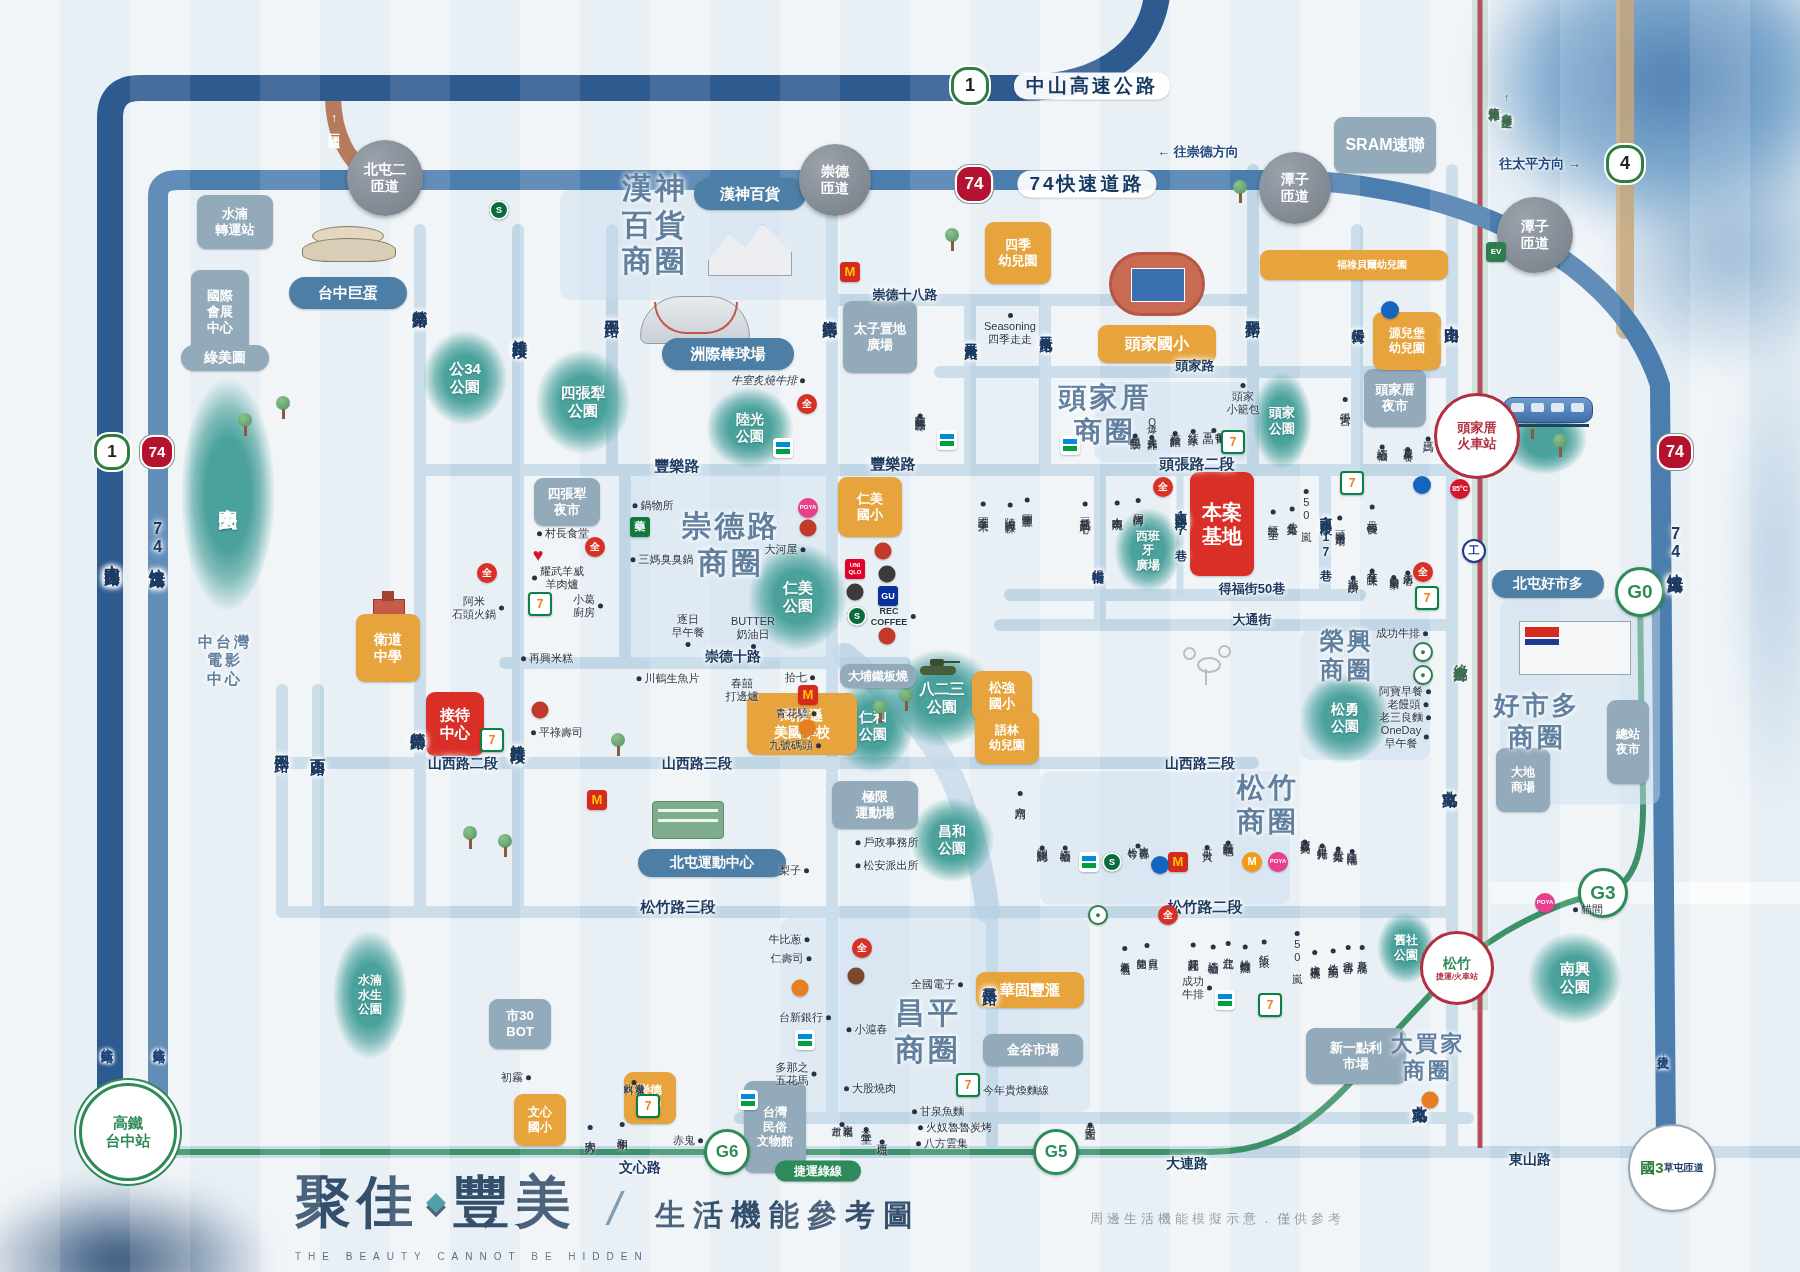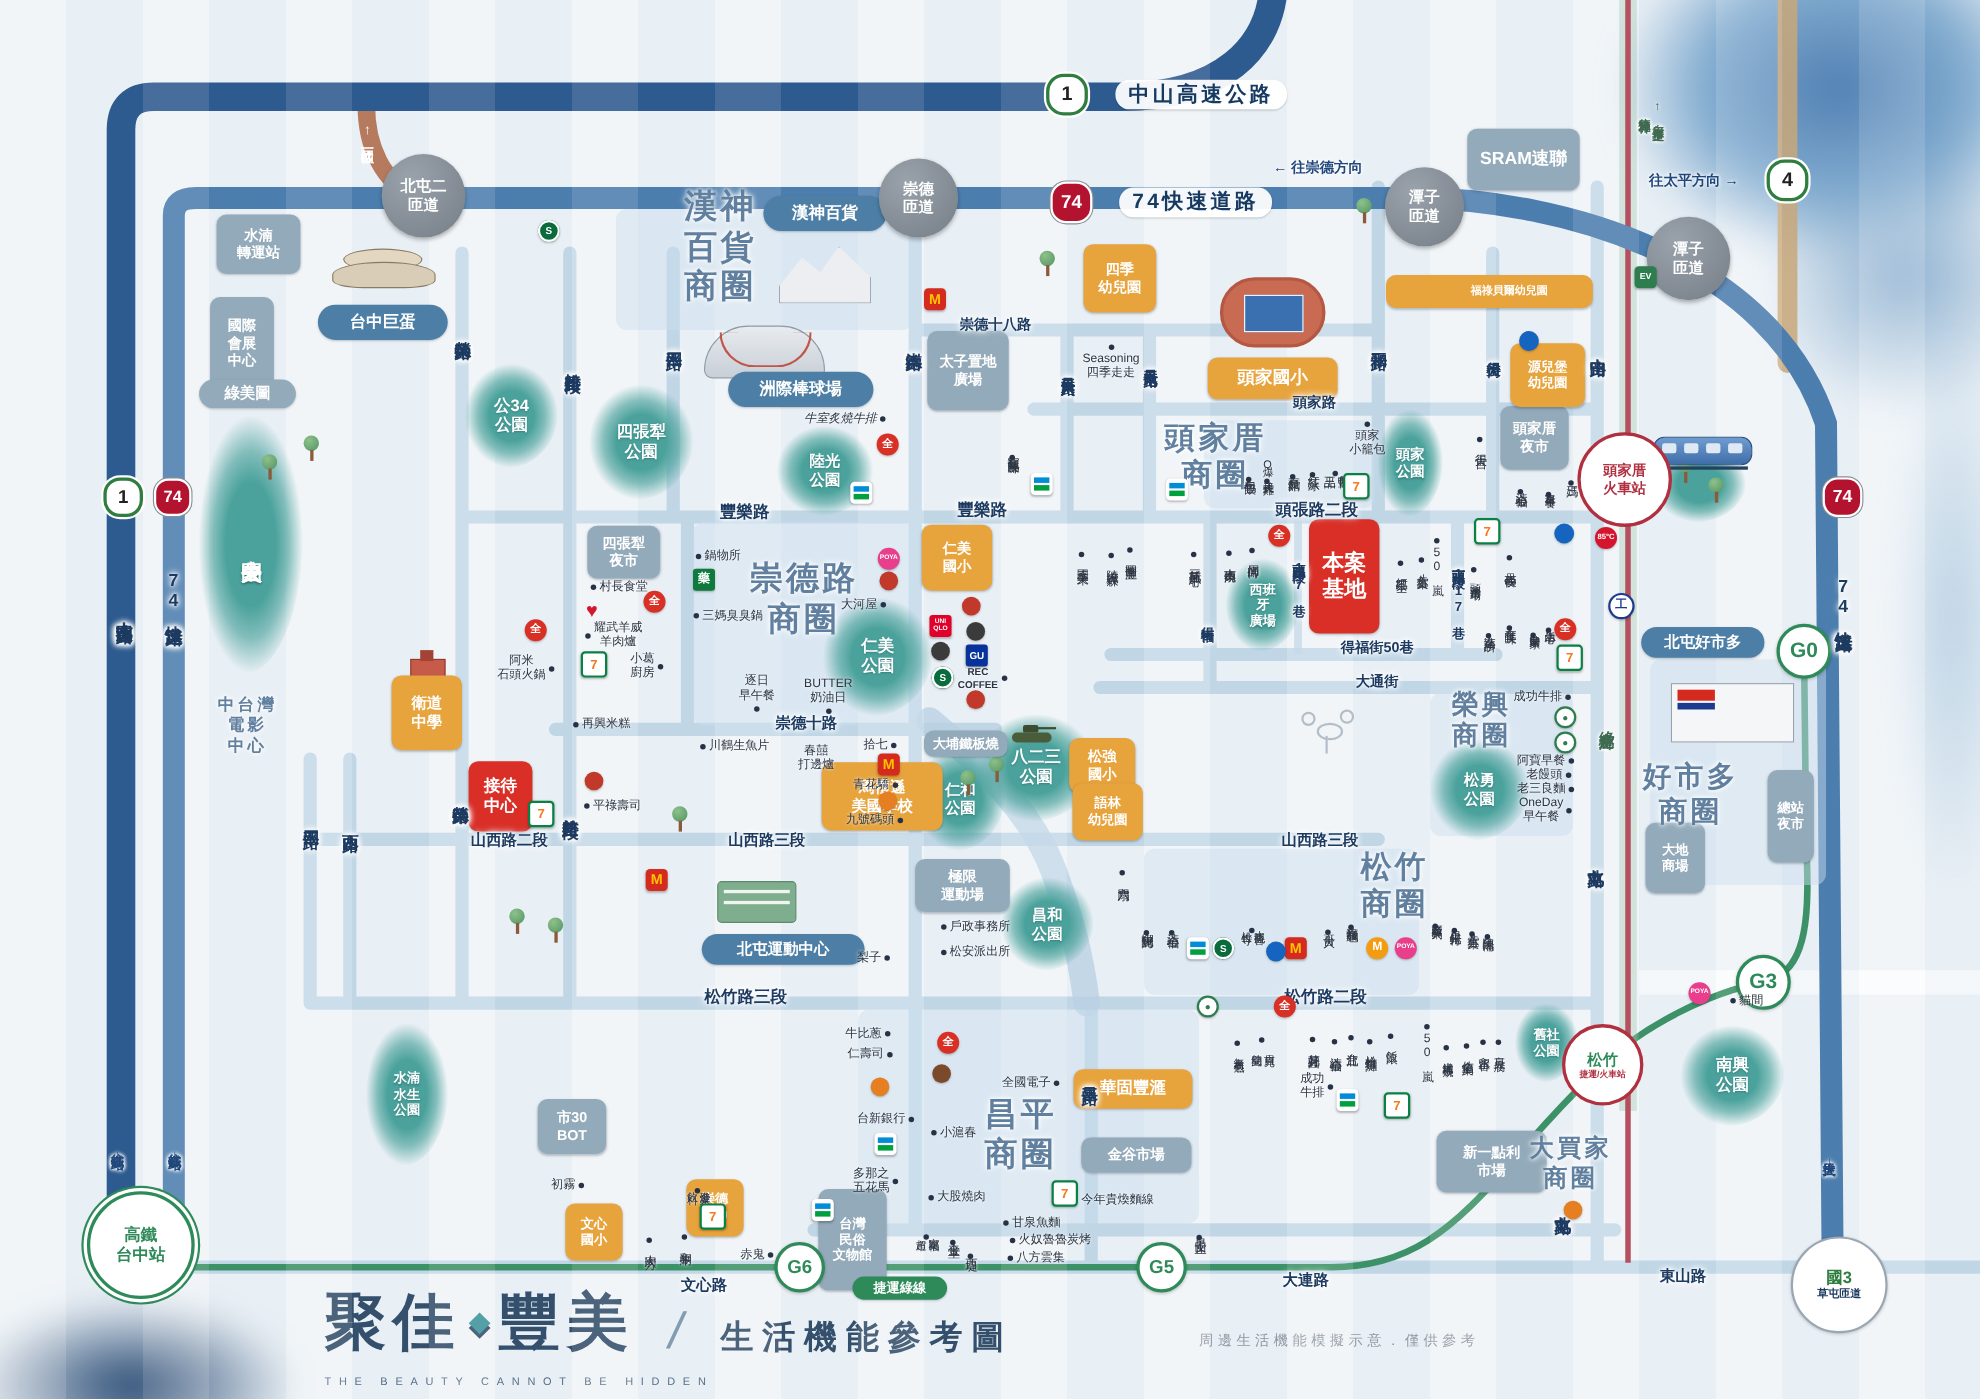--- a/index.html
+++ b/index.html
@@ -176,21 +176,21 @@
 匝道</div>
     <div class="el circ" style="left: 128px; top: 1132px; width: 92px; height: 92px; background: rgb(255, 255, 255); border: 3px solid rgb(47, 138, 90); box-shadow: rgb(255, 255, 255) 0px 0px 0px 3px, rgb(47, 138, 90) 0px 0px 0px 5px; color: rgb(47, 138, 90); font-weight: bold; font-size: 15px;">高鐵
 台中站</div>
     <div class="el gst" style="left: 727px; top: 1152px; width: 40px; height: 40px; font-size: 17px;">G6</div>
     <div class="el gst" style="left: 1056px; top: 1152px; width: 40px; height: 40px; font-size: 17px;">G5</div>
     <div class="el gst" style="left: 1603px; top: 893px; width: 44px; height: 44px; font-size: 19px;">G3</div>
     <div class="el gst" style="left: 1640px; top: 592px; width: 44px; height: 44px; font-size: 19px;">G0</div>
     <div class="el circ" style="left: 1477px; top: 436px; width: 80px; height: 80px; background: rgb(255, 255, 255); border: 3px solid rgb(176, 48, 64); color: rgb(176, 48, 64); font-weight: bold; font-size: 13px;">頭家厝
 火車站</div>
     <div class="el circ" style="left: 1457px; top: 968px; width: 68px; height: 68px; background: rgb(255, 255, 255); border: 3px solid rgb(176, 48, 64); flex-direction: column;"><div style="color: rgb(47, 138, 90); font-weight: bold; font-size: 14px;">松竹</div><div style="color: rgb(176, 48, 64); font-size: 8px; font-weight: bold;">捷運/火車站</div></div>
-    <div class="el circ" style="left: 1672px; top: 1168px; width: 84px; height: 84px; background: rgb(255, 255, 255); border: 2px solid rgb(154, 167, 179); flex-direction: column; box-shadow: rgba(0, 0, 0, 0.2) 0px 1px 3px;"><div style="color: rgb(47, 125, 63); font-weight: bold; font-size: 15px;">國3</div><div style="color: rgb(29, 58, 97); font-size: 10px; font-weight: bold;">草屯匝道</div></div>
+    <div class="el circ" style="left: 1672px; top: 1168px; width: 84px; height: 84px; background: rgb(255, 255, 255); border: 2px solid rgb(154, 167, 179); flex-direction: row; box-shadow: rgba(0, 0, 0, 0.2) 0px 1px 3px;"><div style="color: rgb(47, 125, 63); font-weight: bold; font-size: 15px;">國3</div><div style="color: rgb(29, 58, 97); font-size: 10px; font-weight: bold;">草屯匝道</div></div>
     <div class="el circ" style="left: 970px; top: 86px; width: 32px; height: 32px; font-weight: bold; background: rgb(255, 255, 255); border: 3px solid rgb(47, 125, 63); color: rgb(34, 34, 34); box-shadow: rgb(255, 255, 255) 0px 0px 0px 2px; font-size: 18px; border-radius: 42%;">1</div>
     <div class="el circ" style="left: 112px; top: 452px; width: 30px; height: 30px; font-weight: bold; background: rgb(255, 255, 255); border: 3px solid rgb(47, 125, 63); color: rgb(34, 34, 34); box-shadow: rgb(255, 255, 255) 0px 0px 0px 2px; font-size: 17px; border-radius: 42%;">1</div>
     <div class="el circ" style="left: 1625px; top: 164px; width: 32px; height: 32px; font-weight: bold; background: rgb(255, 255, 255); border: 3px solid rgb(47, 125, 63); color: rgb(34, 34, 34); box-shadow: rgb(255, 255, 255) 0px 0px 0px 2px; font-size: 18px; border-radius: 42%;">4</div>
     <div class="el circ" style="left: 974px; top: 184px; width: 34px; height: 34px; font-weight: bold; background: rgb(179, 19, 47); border: 2px solid rgb(255, 255, 255); box-shadow: rgb(138, 143, 148) 0px 0px 0px 1px; color: rgb(255, 255, 255); font-size: 17px; border-radius: 38%;">74</div>
     <div class="el circ" style="left: 157px; top: 452px; width: 30px; height: 30px; font-weight: bold; background: rgb(179, 19, 47); border: 2px solid rgb(255, 255, 255); box-shadow: rgb(138, 143, 148) 0px 0px 0px 1px; color: rgb(255, 255, 255); font-size: 15px; border-radius: 38%;">74</div>
     <div class="el circ" style="left: 1675px; top: 452px; width: 32px; height: 32px; font-weight: bold; background: rgb(179, 19, 47); border: 2px solid rgb(255, 255, 255); box-shadow: rgb(138, 143, 148) 0px 0px 0px 1px; color: rgb(255, 255, 255); font-size: 16px; border-radius: 38%;">74</div>
     <div class="el rl" style="left: 1092px; top: 86px;">中山高速公路</div>
     <div class="el rl" style="left: 1087px; top: 184px;">74快速道路</div>
     <div class="el st v" style="left: 112px; top: 555px; font-size: 16px;">中山高速公路</div>
     <div class="el st v" style="left: 157px; top: 540px; font-size: 16px;">74快速道路</div>

